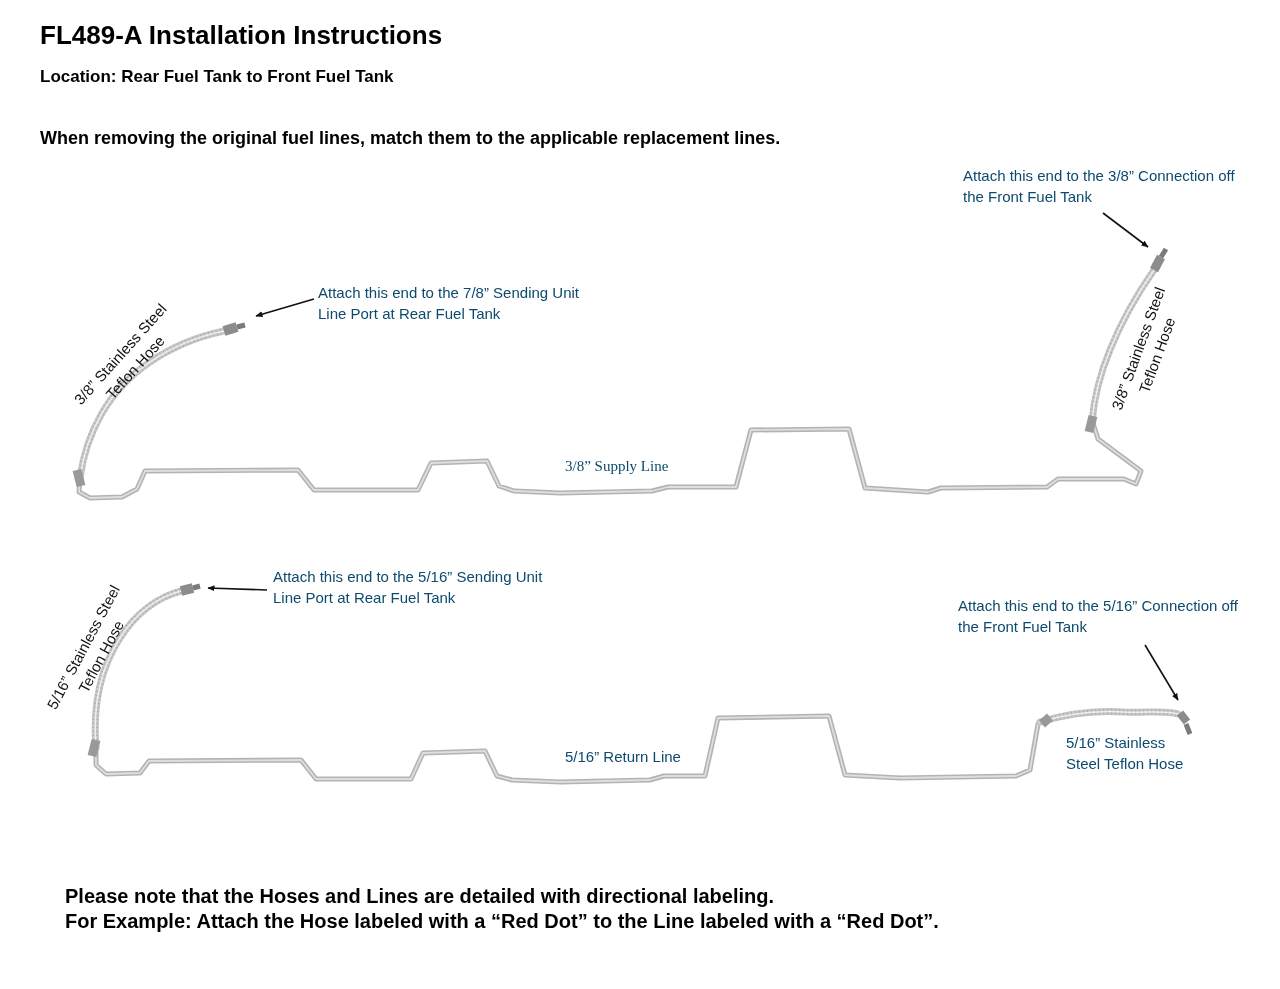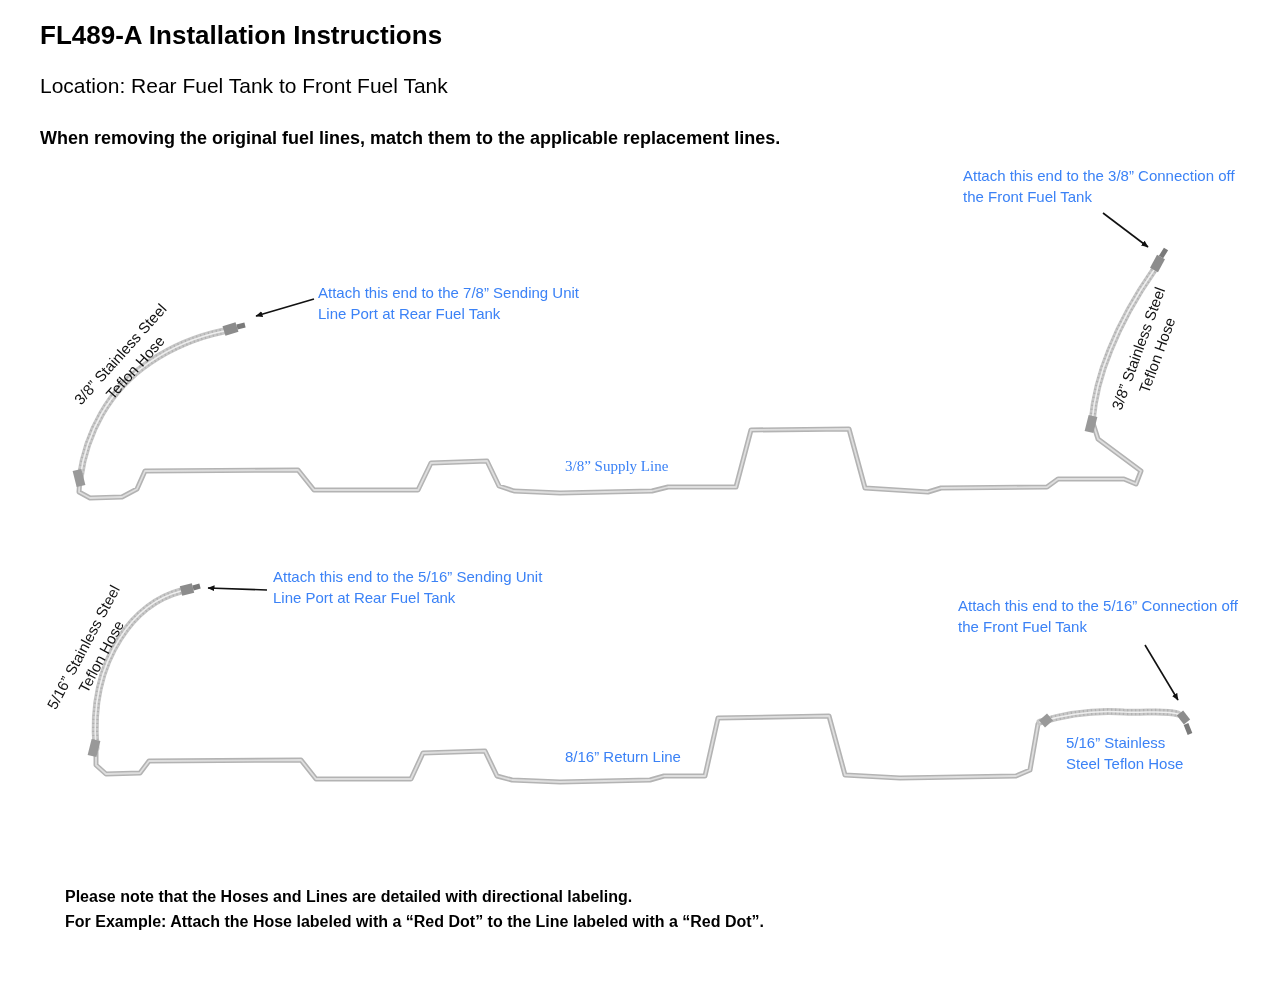--- a/index.html
+++ b/index.html
@@ -1,35 +1,35 @@
 <!DOCTYPE html>
 <html><head>
 <meta charset="utf-8">
 <style>
   html,body{margin:0;padding:0;}
   body{
     width:1280px;height:989px;background:#ffffff;position:relative;
     font-family:"Liberation Sans", sans-serif;color:#000;overflow:hidden;
   }
   #page-title{position:absolute;left:40px;top:20px;margin:0;font-size:26px;font-weight:bold;color:#000;text-align:center;}
-  #location-line{position:absolute;left:40px;top:74px;font-size:21px;font-weight:normal;}
+  #location-line{position:absolute;left:40px;top:67px;font-size:17px;font-weight:bold;}
   #intro-line{position:absolute;left:40px;top:128px;font-size:18px;font-weight:bold;}
-  .ann{position:absolute;font-size:15px;line-height:21px;color:#3b82f6;}
+  .ann{position:absolute;font-size:15px;line-height:21px;color:#0c4a6e;}
   .rot{position:absolute;font-size:15px;line-height:20px;color:#111;text-align:center;}
   #ann-supply-front{left:963px;top:165px;width:292px;}
   #ann-supply-rear{left:318px;top:282px;width:268px;}
   #ann-return-rear{left:273px;top:566px;width:278px;}
   #ann-return-front{left:958px;top:595px;width:300px;}
   #lbl-supply{left:565px;top:456px;font-family:Liberation Serif, serif;}
   #lbl-return{left:565px;top:746px;}
   #lbl-return-right-hose{left:1066px;top:732px;width:128px;}
   #rot-supply-left{left:43px;top:341px;width:170px;transform:rotate(-48deg);}
   #rot-supply-right{left:1063px;top:332px;width:170px;transform:rotate(-70deg);}
   #rot-return-left{left:5px;top:632px;width:175px;transform:rotate(-62deg);}
-  #footer-notes{position:absolute;left:65px;top:884px;font-size:16px;font-weight:bold;line-height:25px;}
+  #footer-notes{position:absolute;left:65px;top:884px;font-size:20px;font-weight:bold;line-height:25px;}
   svg#diagram{position:absolute;left:0;top:0;}
 </style>
 </head>
 <body>
 
 <div class="page-root">
 
   <h1 id="page-title">FL489-A Installation Instructions</h1>
   <div id="location-line">Location: Rear Fuel Tank to Front Fuel Tank</div>
   <div id="intro-line">When removing the original fuel lines, match them to the applicable replacement lines.</div>
@@ -87,21 +87,21 @@
       <path d="M 1145 645 L 1178 700" marker-end="url(#ah)"></path>
     </g>
   </svg>
 
   <div class="ann" id="ann-supply-front">Attach this end to the 3/8” Connection off the Front Fuel Tank</div>
   <div class="ann" id="ann-supply-rear">Attach this end to the 7/8” Sending Unit Line Port at Rear Fuel Tank</div>
   <div class="ann" id="ann-return-rear">Attach this end to the 5/16” Sending Unit Line Port at Rear Fuel Tank</div>
   <div class="ann" id="ann-return-front">Attach this end to the 5/16” Connection off the Front Fuel Tank</div>
 
   <div class="ann" id="lbl-supply">3/8” Supply Line</div>
-  <div class="ann" id="lbl-return">8/16” Return Line</div>
+  <div class="ann" id="lbl-return">5/16” Return Line</div>
   <div class="ann" id="lbl-return-right-hose">5/16” Stainless Steel Teflon Hose</div>
 
   <div class="rot" id="rot-supply-left">3/8” Stainless Steel Teflon Hose</div>
   <div class="rot" id="rot-supply-right">3/8” Stainless Steel Teflon Hose</div>
   <div class="rot" id="rot-return-left">5/16” Stainless Steel Teflon Hose</div>
 
   <div id="footer-notes">
     <div>Please note that the Hoses and Lines are detailed with directional labeling.</div>
     <div>For Example: Attach the Hose labeled with a “Red Dot” to the Line labeled with a “Red Dot”.</div>
   </div>

